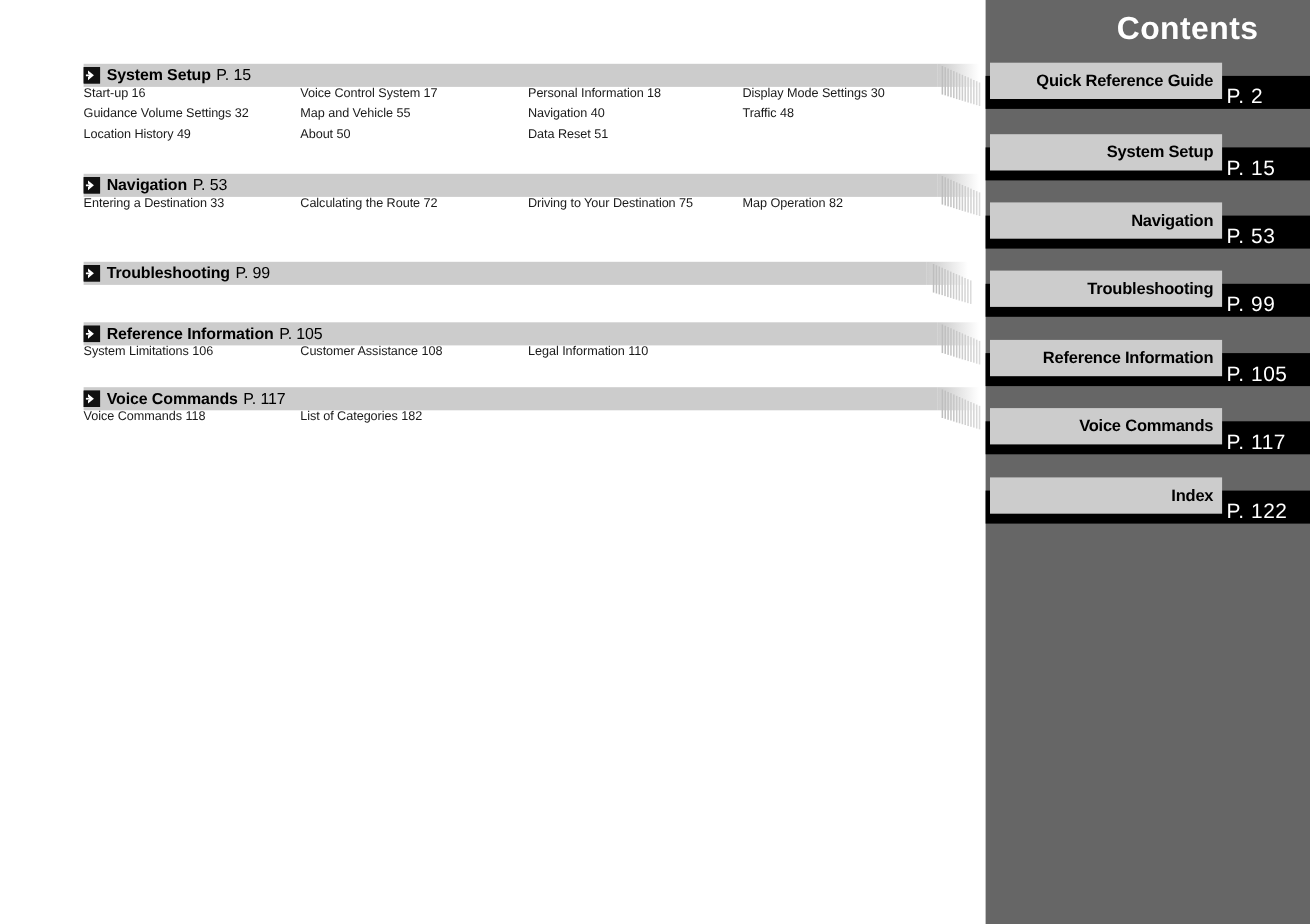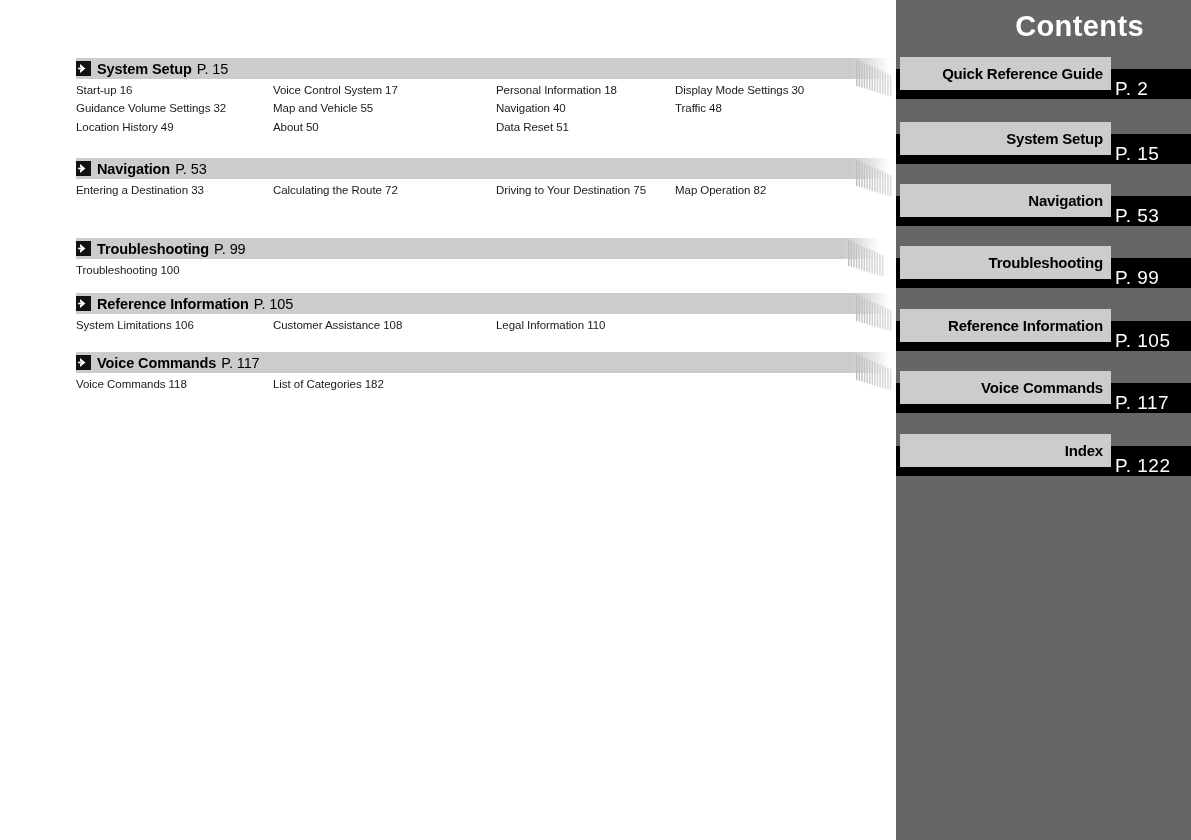--- a/index.html
+++ b/index.html
@@ -83,39 +83,38 @@
   .section-page {
     font-size: 14.5px;
     font-weight: normal;
     color: #000000;
     margin-left: 5px;
     letter-spacing: -0.1px;
   }
 
   .items {
     position: relative;
-    margin-top: 5px;
   }
 
   .item-row {
     position: relative;
     height: 18.4px;
   }
 
   .item {
     position: absolute;
     top: 0;
     font-size: 11.5px;
     color: #1a1a1a;
     white-space: nowrap;
     letter-spacing: -0.05px;
   }
   .col0 { left: 0px; }
   .col1 { left: 197px; }
-  .col2 { left: 420px; }
+  .col2 { left: 404px; }
   .col3 { left: 599px; }
 
   
   .hatch {
     position: absolute;
     pointer-events: none;
   }
 
   
   #sidebar {
@@ -257,25 +256,20 @@
             <div class="section-head">
               <span class="arrow-icon">
                 <svg width="15" height="15" viewBox="0 0 15 15" aria-hidden="true">
                   <rect x="0" y="0" width="15" height="15" fill="#111111"></rect>
                   <path d="M4.0 3.1 L9.4 7.5 L4.0 11.9 L4.0 9.1 L6.0 7.5 L4.0 5.9 Z" fill="#ffffff"></path>
                   <rect x="2.1" y="6.7" width="4.4" height="1.6" fill="#ffffff"></rect>
                 </svg>
               </span>
               <span class="section-title">Troubleshooting</span>
               <span class="section-page">P. 99</span>
-            </div>
-          </div>
-          <div class="items">
-            <div class="item-row">
-              <span class="item col0">Troubleshooting 100</span>
             </div>
           </div>
         </div>
         <div class="section" style="top: 293px;">
           <div class="section-bar" style="width: 776px;">
             <div class="bar-fade" style="left: 776px;"></div>
             <div class="section-head">
               <span class="arrow-icon">
                 <svg width="15" height="15" viewBox="0 0 15 15" aria-hidden="true">
                   <rect x="0" y="0" width="15" height="15" fill="#111111"></rect>

